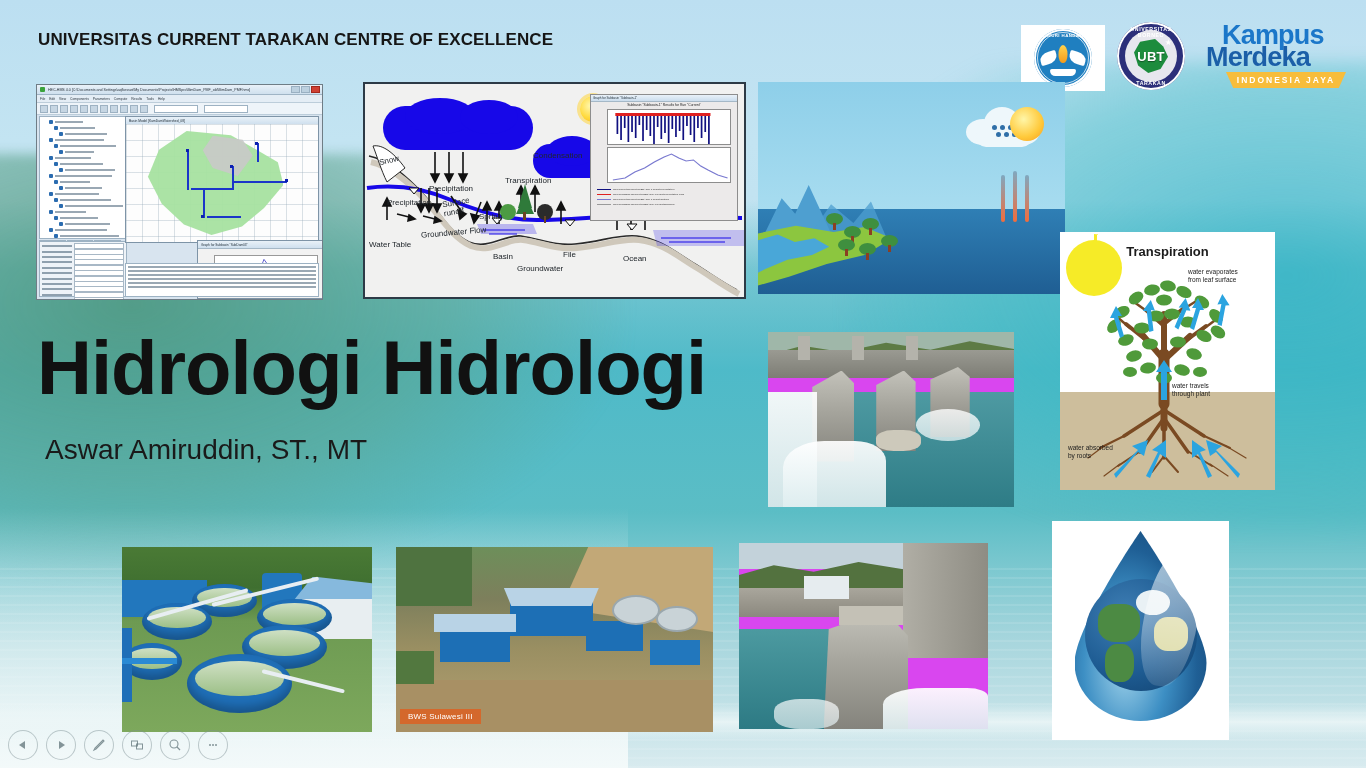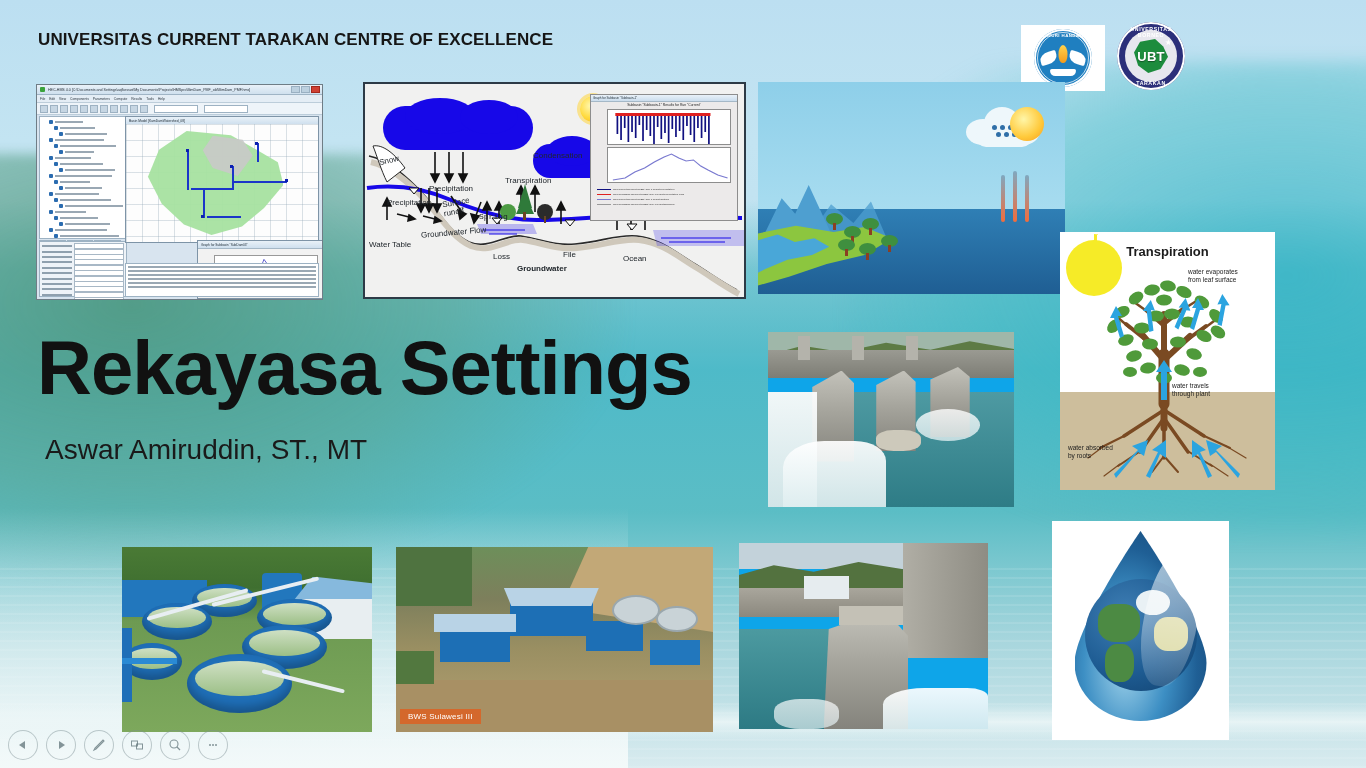--- a/index.html
+++ b/index.html
@@ -147,21 +147,21 @@
     position:absolute;left:37px;top:330px;
     font-size:76px;font-weight:bold;color:#111111;
     letter-spacing:-1px;line-height:1;white-space:nowrap;
   }
   .slide-subtitle{
     position:absolute;left:45px;top:434px;
     font-size:28px;color:#1a1a1a;white-space:nowrap;
   }
 
   
-  .pic{position:absolute;overflow:hidden;background:#0ea5e9;}
+  .pic{position:absolute;overflow:hidden;background:#d946ef;}
 
   
   #pic-hechms{left:36px;top:84px;width:285px;height:214px;background:#0a0a0a;
     border:1px solid #6f7d86;}
   .hms-win{position:absolute;inset:0;background:#d8e4ef;}
   .hms-titlebar{
     position:absolute;left:0;top:0;right:0;height:9px;
     background:linear-gradient(to bottom,#e9f1f8,#cfe0ee);
     border-bottom:1px solid #9fb4c5;display:flex;align-items:center;
   }
@@ -385,22 +385,29 @@
   <div class="logo-ubt">
     <div class="ubt-inner">
       <span class="ubt-island"></span>
       <span class="ubt-star">★</span>
       <span class="ubt-text">UBT</span>
     </div>
     <div class="ubt-top">UNIVERSITAS BORNEO</div>
     <div class="ubt-bot">TARAKAN</div>
   </div>
 
-
-  <div class="slide-title">Rekayasa Settings</div>
+  <div class="logo-km">
+    <div class="km-l1">Kampus</div>
+    <div class="km-l2">Merdeka</div>
+    <div class="km-banner">
+      <span>INDONESIA JAYA</span>
+    </div>
+  </div>
+
+  <div class="slide-title">Hidrologi Hidrologi</div>
   <div class="slide-subtitle">Aswar Amiruddin, ST., MT</div>
 
   <div class="pic" id="pic-hechms">
     <div class="hms-win">
       <div class="hms-titlebar">
         <span class="dot"></span>
         <span class="txt">HEC-HMS 4.0 [C:\Documents and Settings\aqfkesswi\My Documents\Projects\HMSpro\BimDam_PMF_old\BimDam_PMF.hms]</span>
         <span class="btns">
             <i></i>
             <i></i>
@@ -697,27 +704,27 @@
         </g>
       </svg>
 
       <span class="wc-label" style="left:168px;top:67px;">Condensation</span>
       <span class="wc-label" style="left:64px;top:100px;">Precipitation</span>
       <span class="wc-label" style="left:140px;top:92px;">Transpiration</span>
       <span class="wc-label" style="left:292px;top:128px;">Evaporation</span>
       <span class="wc-label" style="left:14px;top:72px;transform:rotate(-14deg);">Snow</span>
       <span class="wc-label" style="left:22px;top:114px;">Precipitation</span>
       <span class="wc-label" style="left:78px;top:114px;width:38px;white-space:normal;line-height:1.1;transform:rotate(-10deg);">Surface runoff</span>
-      <span class="wc-label" style="left:114px;top:128px;font-family:Liberation Mono, monospace;">Spring</span>
+      <span class="wc-label" style="left:114px;top:128px;">Spring</span>
       <span class="wc-label" style="left:4px;top:156px;">Water Table</span>
       <span class="wc-label" style="left:56px;top:144px;transform:rotate(-5deg);">Groundwater Flow</span>
-      <span class="wc-label" style="left:128px;top:168px;">Loss</span>
+      <span class="wc-label" style="left:128px;top:168px;">Basin</span>
       <span class="wc-label" style="left:198px;top:166px;">File</span>
       <span class="wc-label" style="left:258px;top:170px;">Ocean</span>
-      <span class="wc-label" style="left:152px;top:180px;font-weight:bold;">Groundwater</span>
+      <span class="wc-label" style="left:152px;top:180px;">Groundwater</span>
 
       <div class="wc-inset">
         <div class="ibar">Graph for Subbasin "Subbasin-1"</div>
         <div class="ttl">Subbasin "Subbasin-1" Results for Run "Current"</div>
         <div class="p1">
           <svg width="100%" height="100%" viewBox="0 0 100 34" preserveAspectRatio="none">
             <rect x="6" y="3" width="78" height="3" fill="#e02020"></rect>
             <g fill="#101080">
               <rect x="7" y="6" width="1.4" height="18"></rect>
                 <rect x="10" y="6" width="1.4" height="24"></rect>

